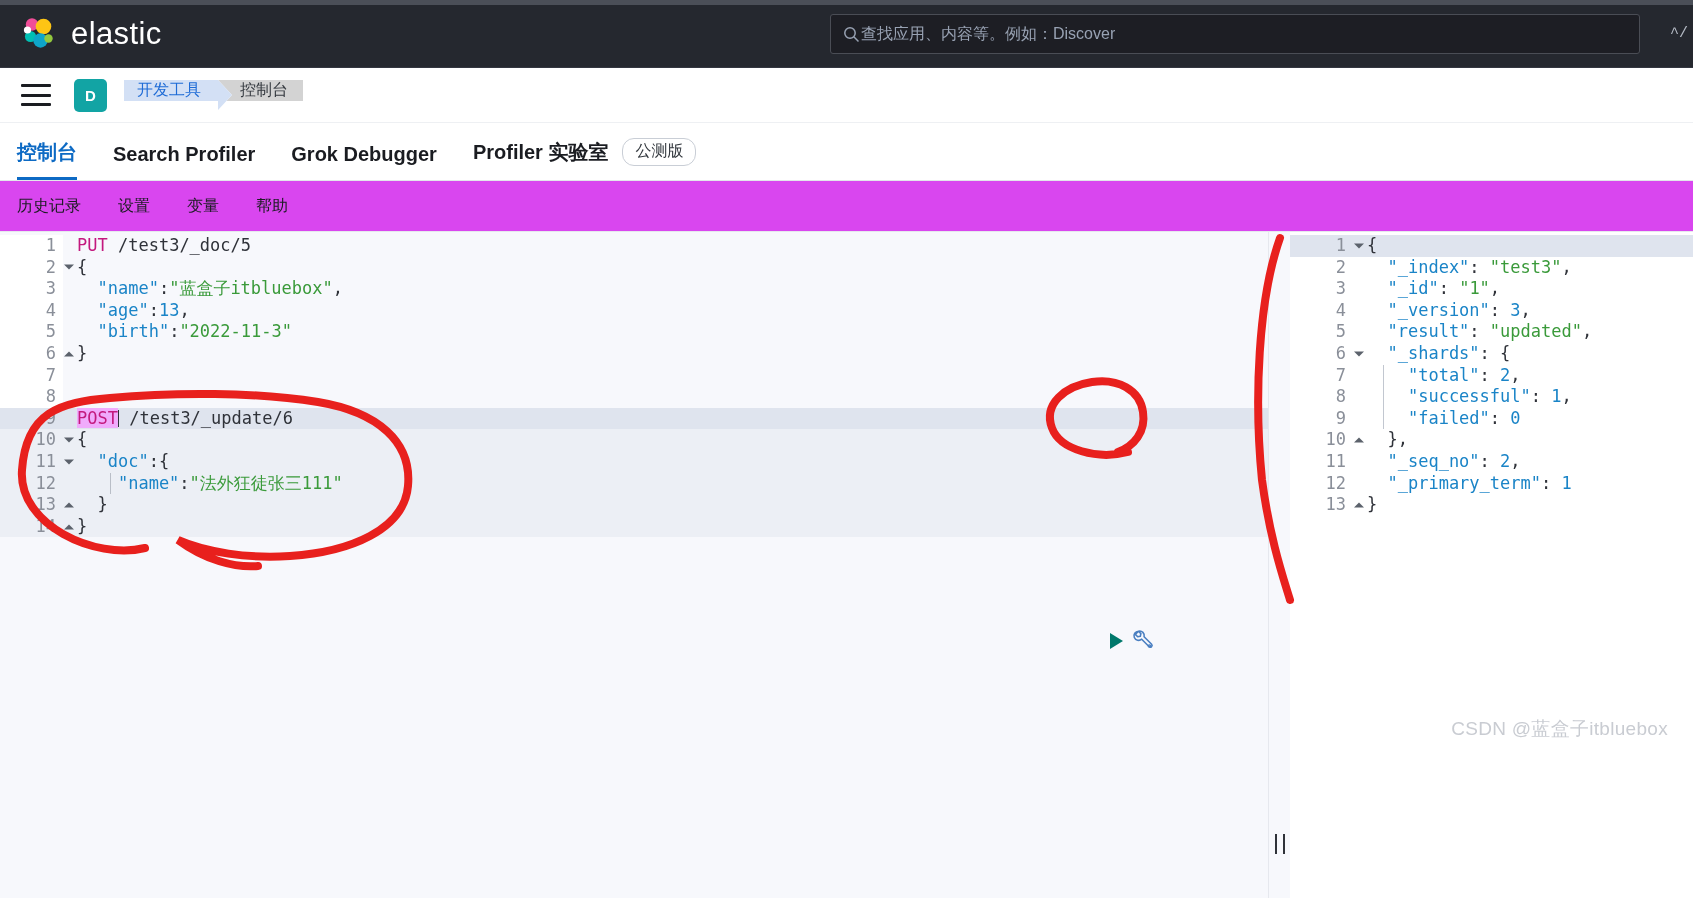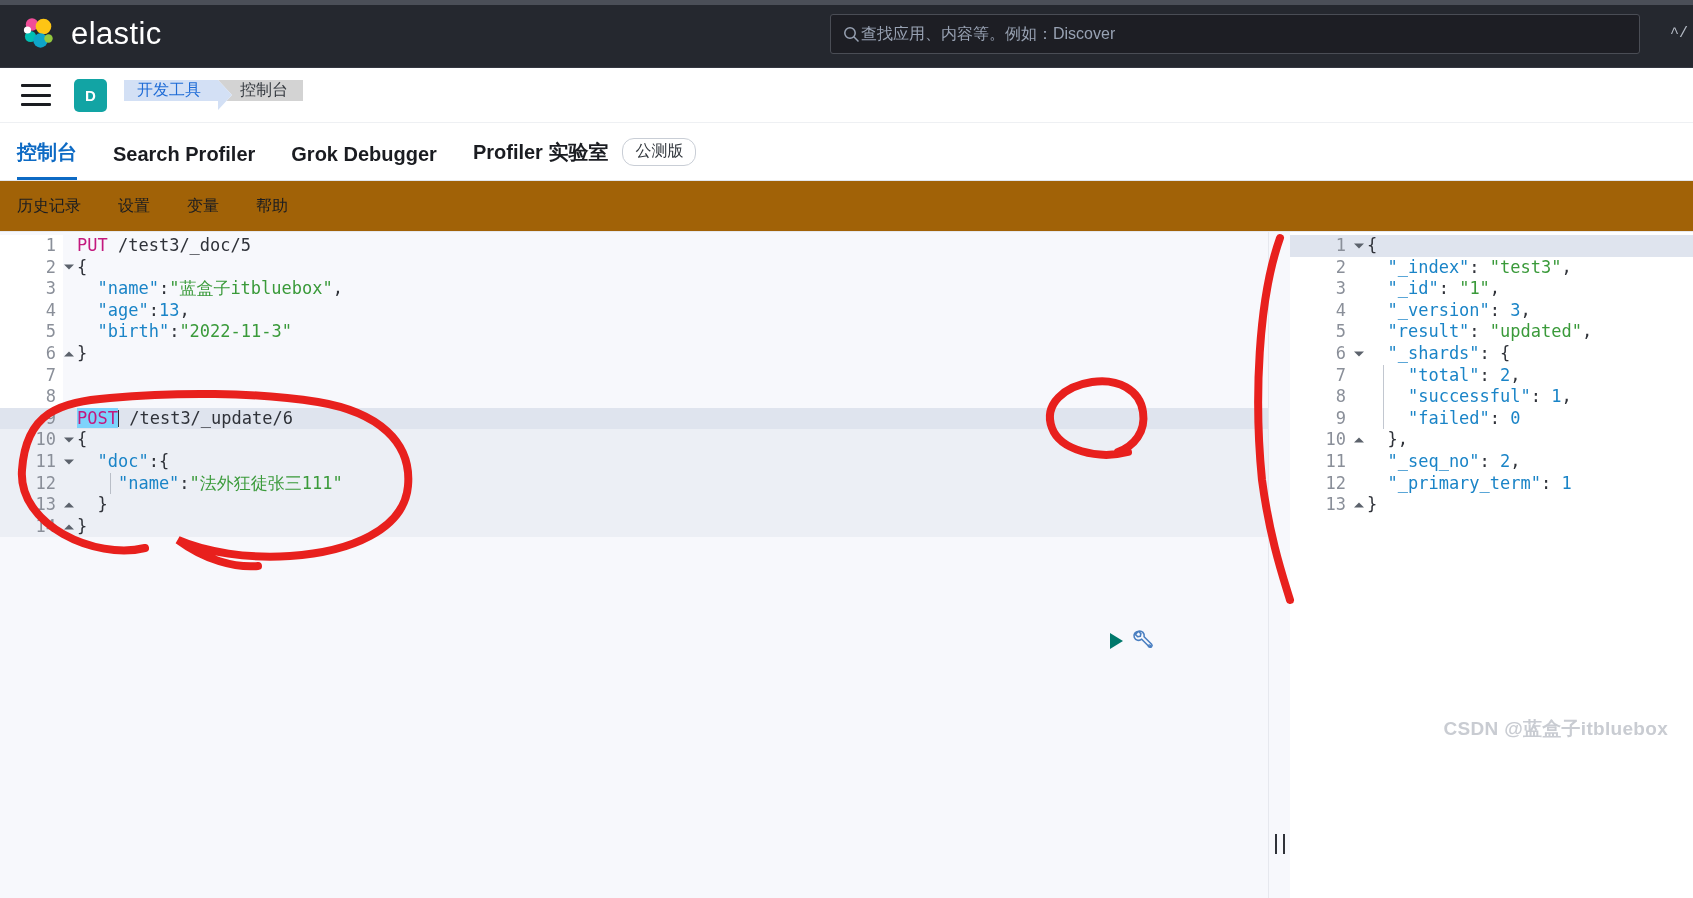--- a/index.html
+++ b/index.html
@@ -101,21 +101,21 @@
   }
   .beta-badge {
     margin-left: 14px; font-size: 16px; font-weight: 400; color: #34393f;
     border: 1px solid #c9ced6; border-radius: 12px; padding: 2px 12px 3px;
     background: #fff;
   }
 
   
   .submenu {
     position: absolute; left: 0; top: 181px; width: 1693px; height: 50px;
-    display: flex; align-items: center; background: #a16207;
+    display: flex; align-items: center; background: #d946ef;
   }
   .submenu-item {
     font-size: 16px; color: #1a1c21; margin-left: 37px; cursor: pointer;
   }
   .submenu-item:first-child { margin-left: 17px; }
 
   
   .panes {
     position: absolute; left: 0; top: 231px; width: 1693px; height: 667px;
     display: flex;
@@ -164,21 +164,21 @@
 
   .codecell { padding-left: 14px; white-space: pre; position: relative; }
 
   .t-method { color: #c3197e; }
   .t-url    { color: #2f3239; }
   .t-punct  { color: #2f3239; }
   .t-key    { color: #1a84c7; }
   .t-str    { color: #3a9a3a; }
   .t-num    { color: #1a84c7; }
   .t-plain  { color: #2f3239; }
-  .sel { background: #7dd3fc; }
+  .sel { background: #f0abfc; }
   .caret {
     display: inline-block; width: 1px; height: 17px; background: #2f3239;
     vertical-align: -3px;
   }
   .indent-guide {
     position: absolute; left: 47px; top: 0; width: 1px; height: 21.6px;
     background: #b9bec7;
   }
   .pane-right .indent-guide { left: 30px; background: #c2c7d0; }
 
@@ -194,21 +194,21 @@
     cursor: pointer; z-index: 4;
   }
 
   
   .annot { position: absolute; left: 0; top: 0; width: 1693px; height: 898px;
            pointer-events: none; z-index: 9; }
 
   
   .watermark {
     position: absolute; right: 25px; bottom: 20px;
-    color: #c9ccd2; font-size: 19px; letter-spacing: 0.3px; font-weight: bold;
+    color: #c9ccd2; font-size: 19px; letter-spacing: 0.3px;
   }
 </style>
 </head>
 <body>
 
 <div id="root">
 
   <div class="topbar">
     <div class="topbar-strip"></div>
 

